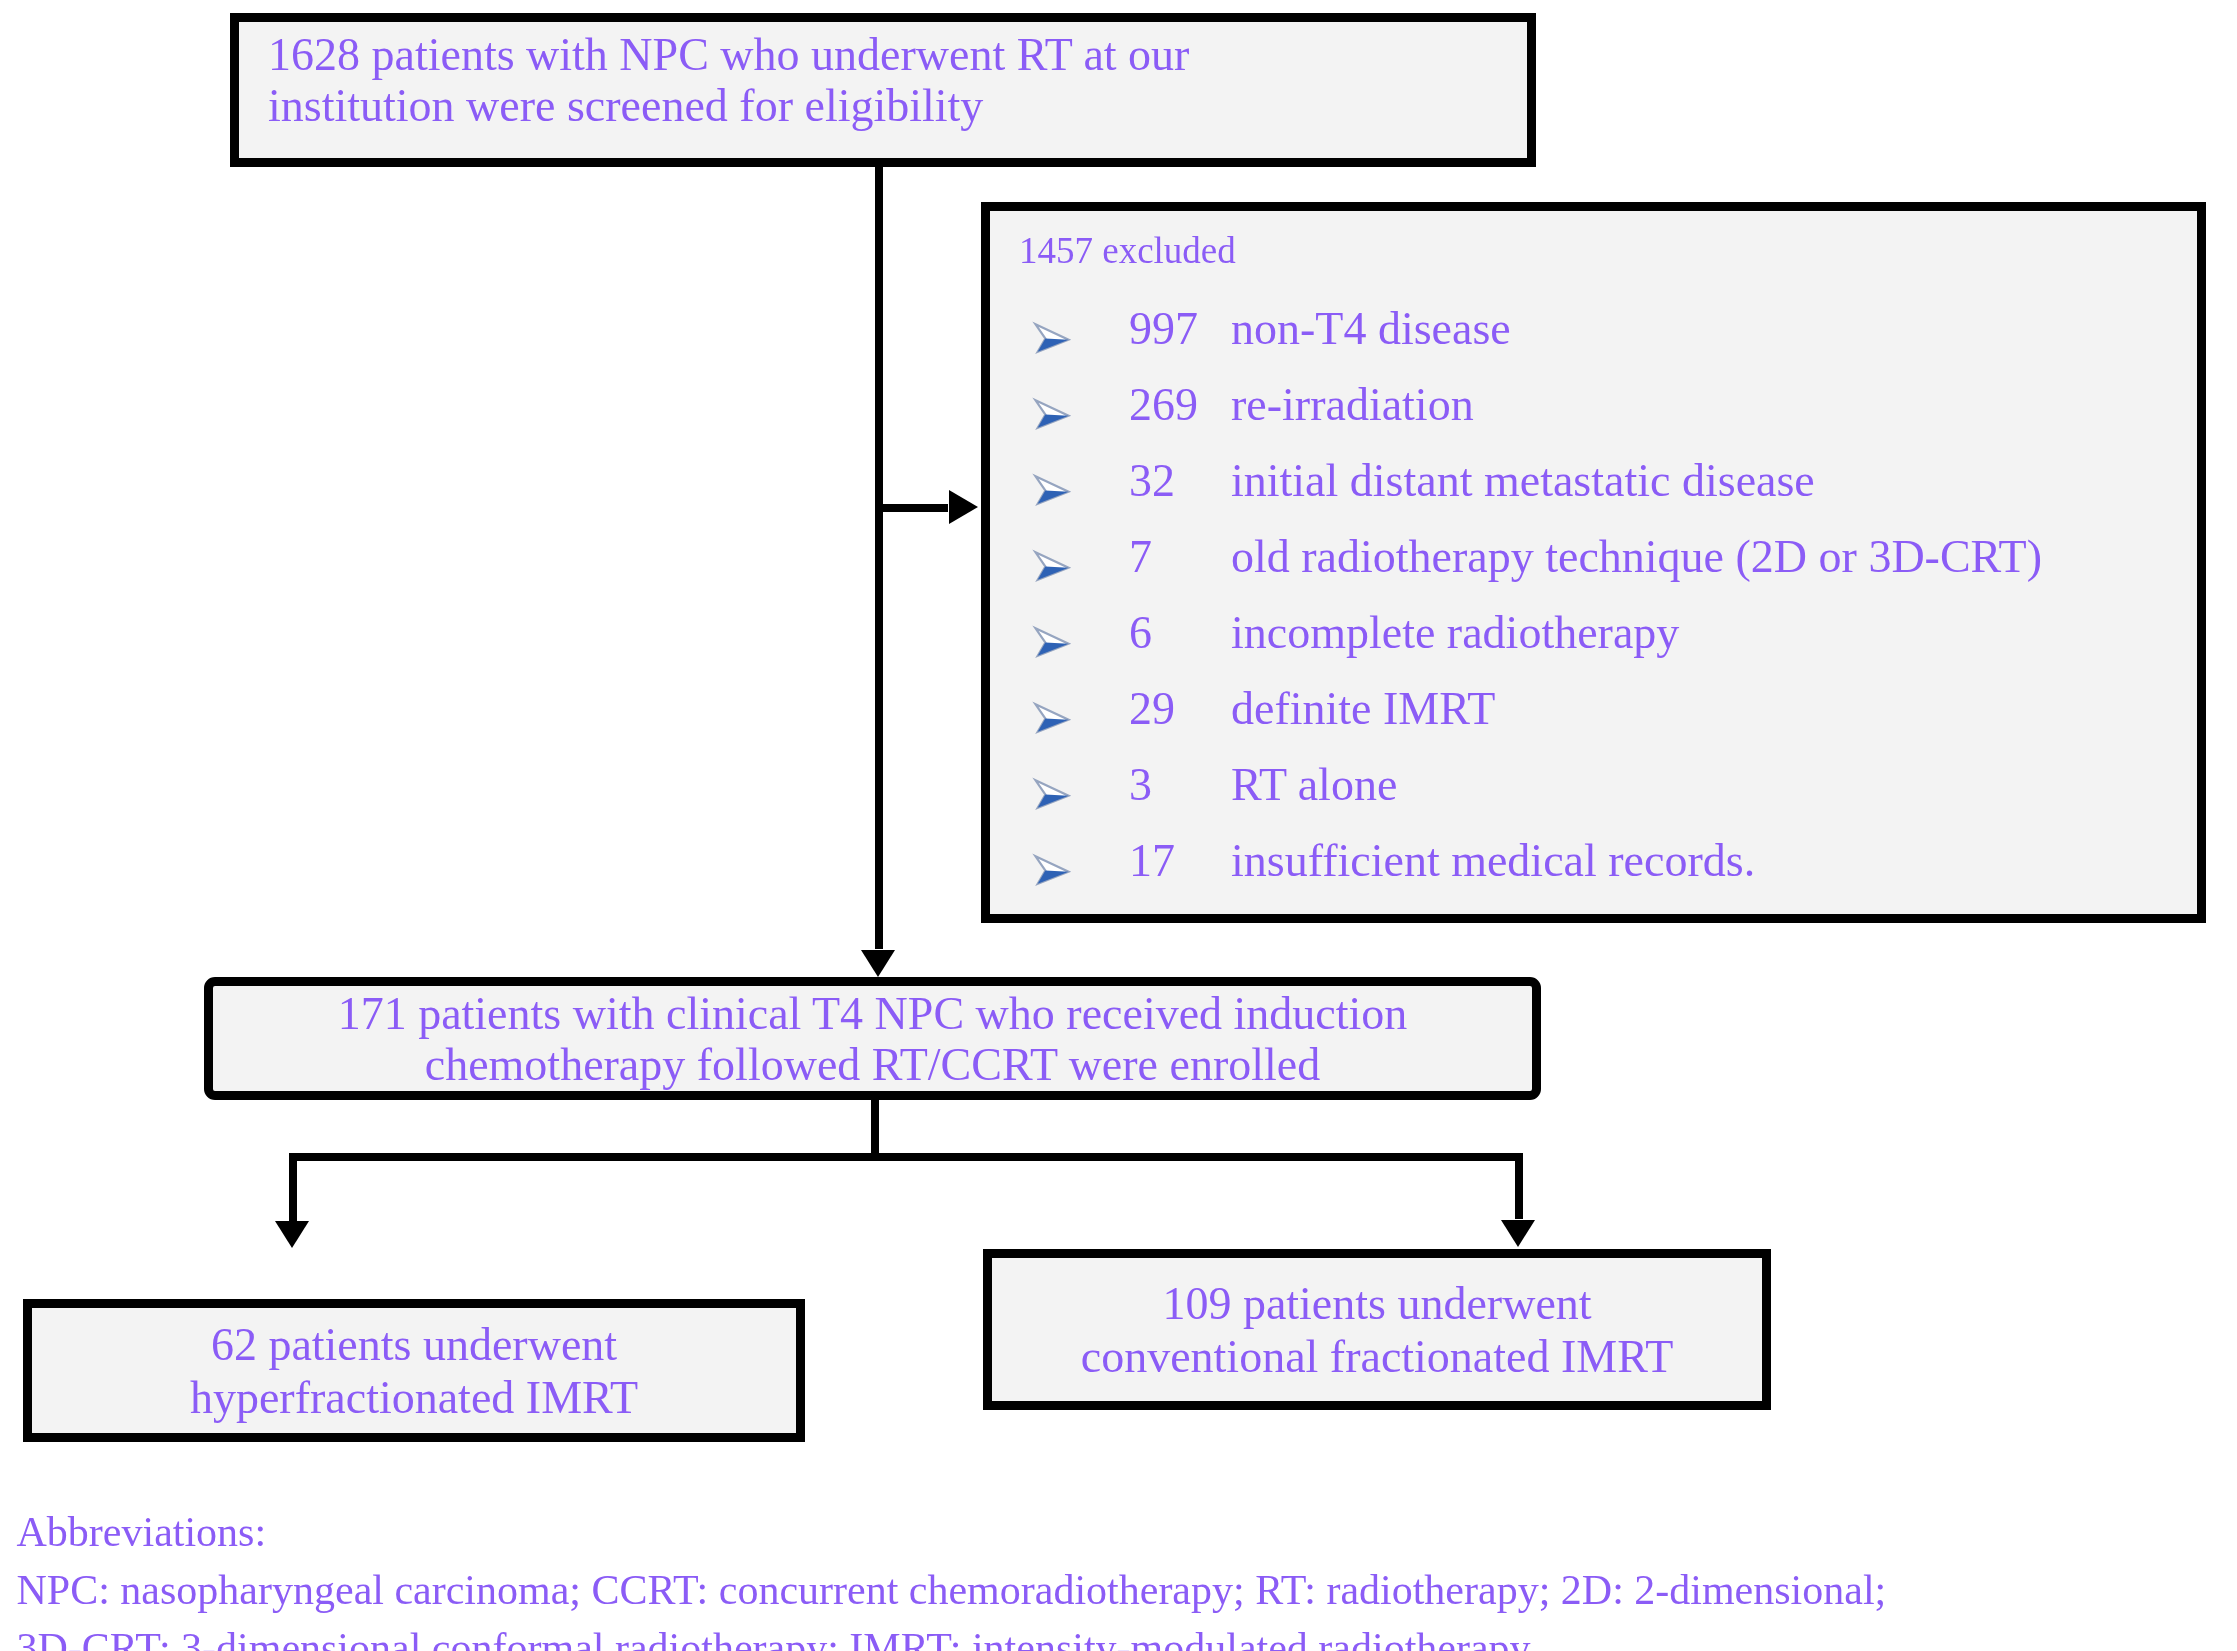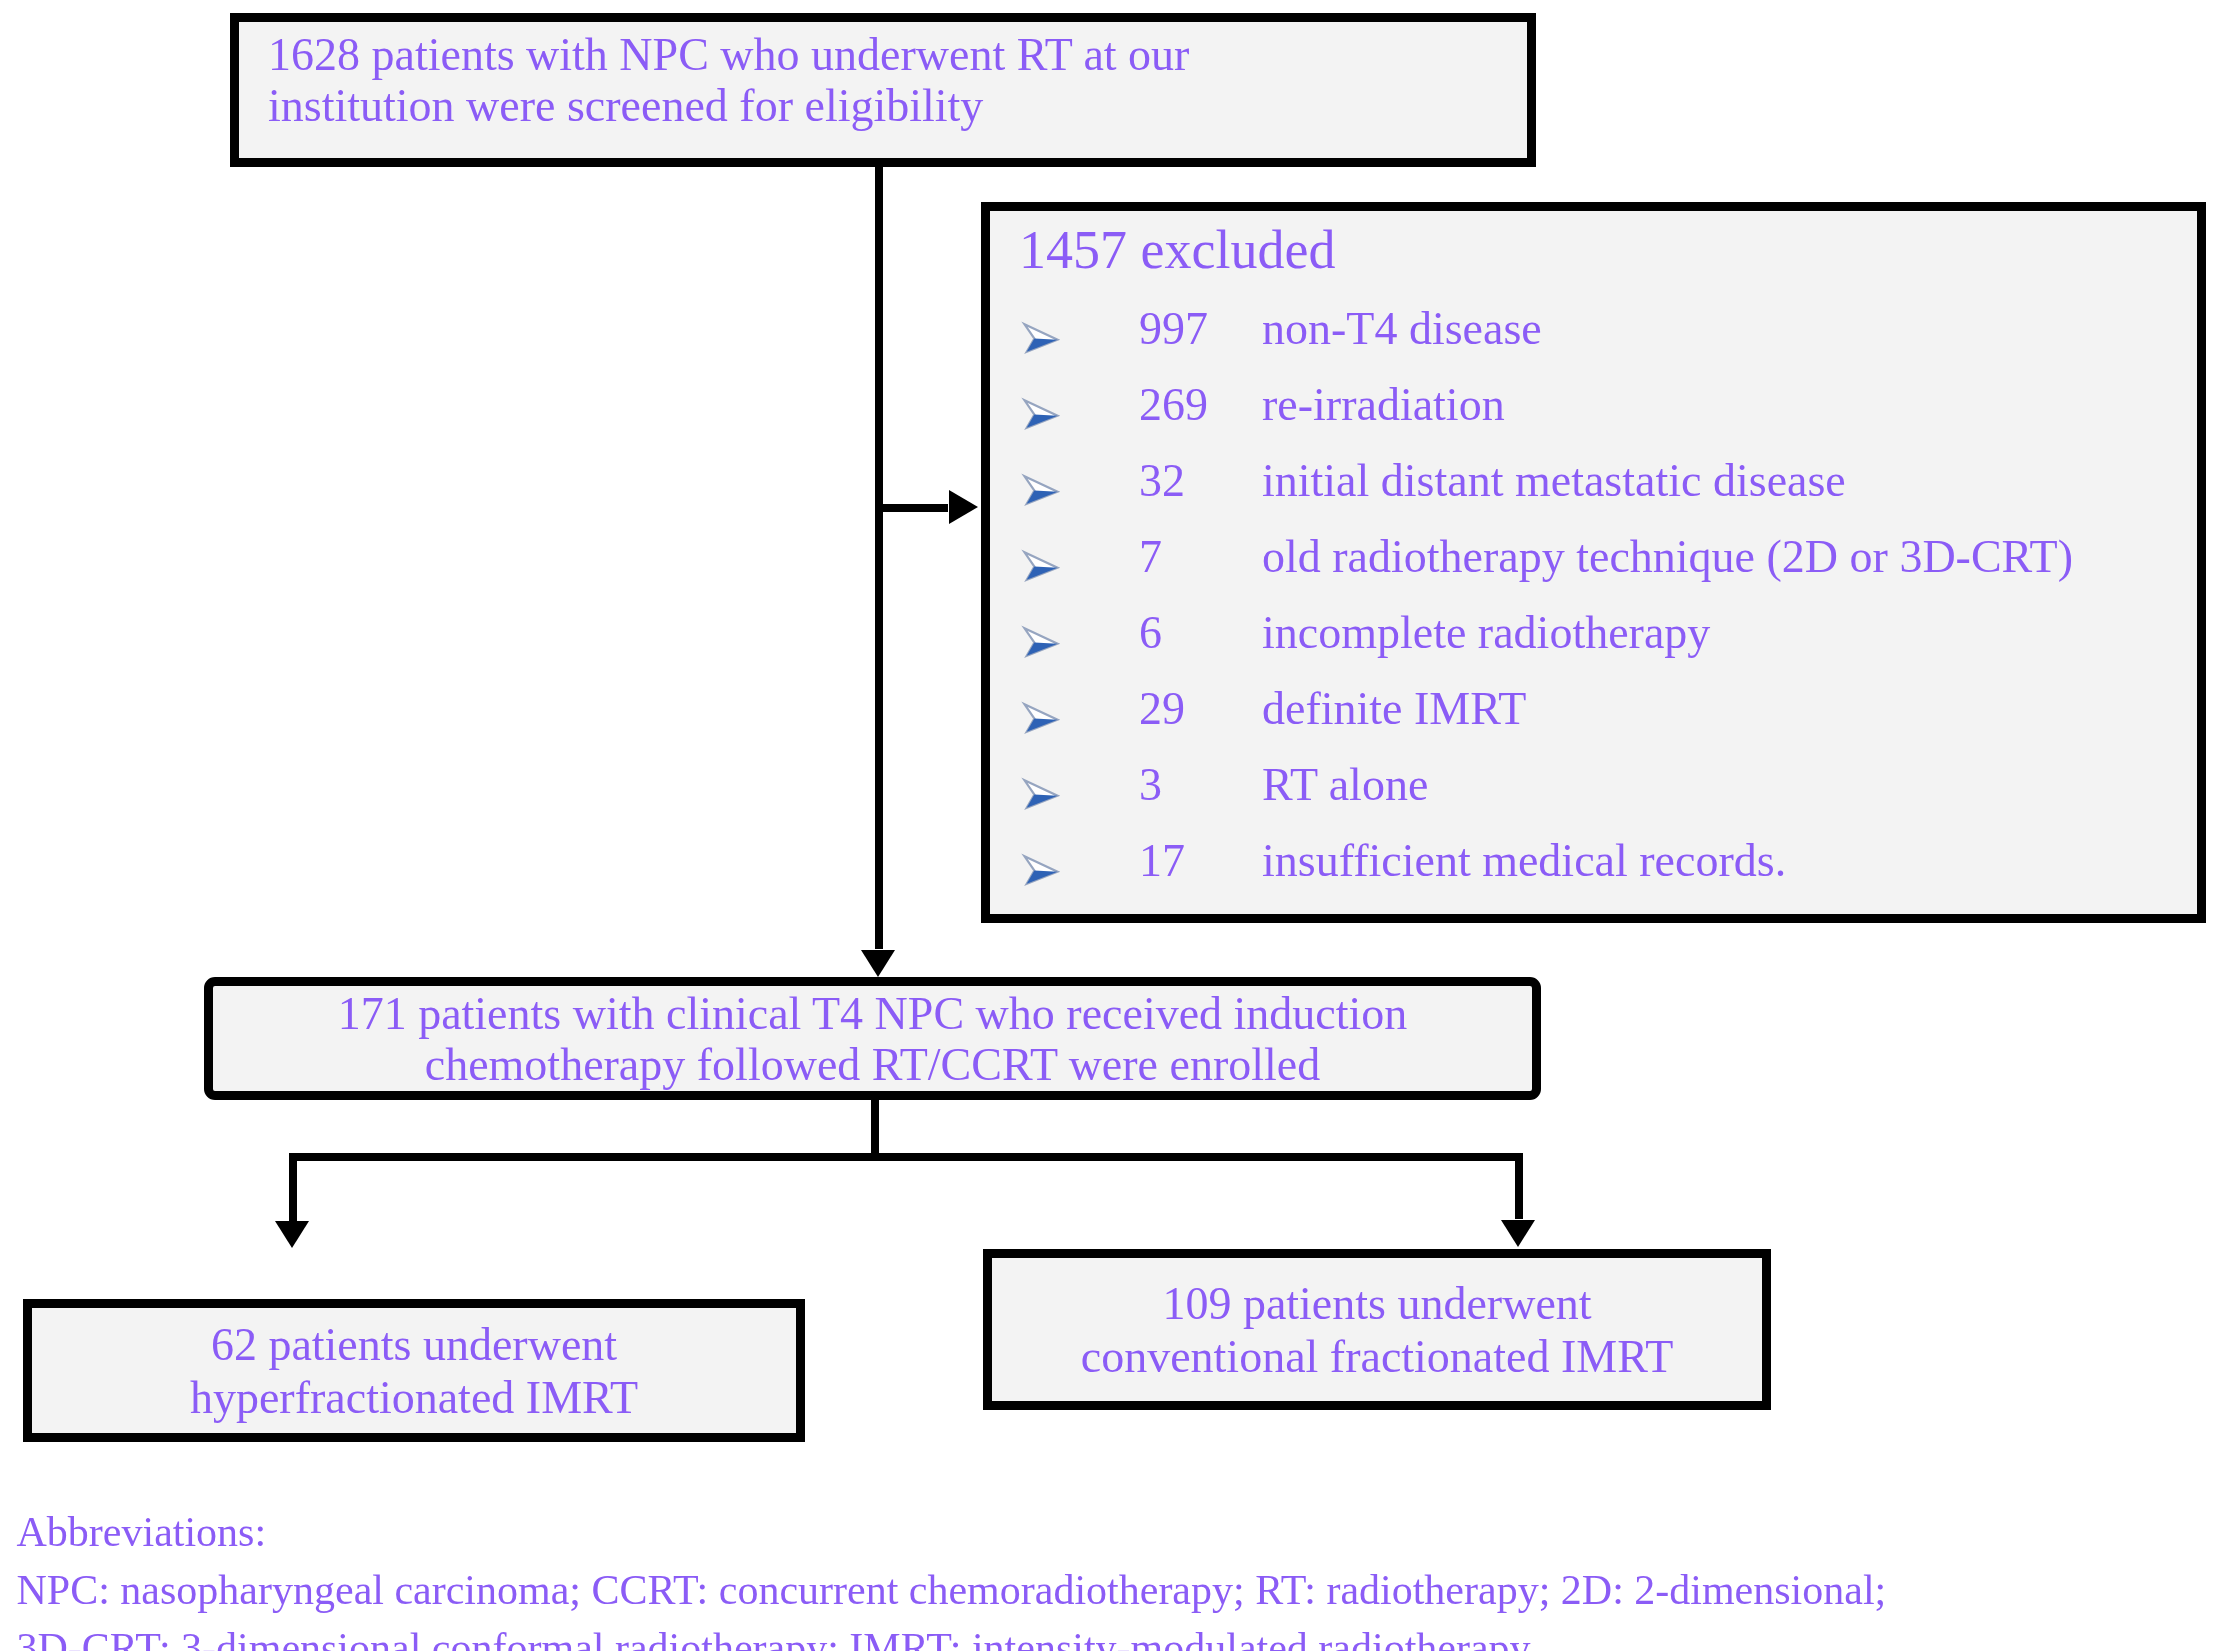--- a/index.html
+++ b/index.html
@@ -21,26 +21,26 @@
   .boxtext { font-size: 46px; line-height: 51px; white-space: nowrap; }
   .centered {
     display: flex; flex-direction: column;
     justify-content: center; align-items: center; text-align: center;
   }
   
   .screening { left: 230px; top: 13px; width: 1306px; height: 154px; }
   .screening .boxtext { padding: 7.3px 0 0 29px; }
   
   .excluded { left: 981px; top: 202px; width: 1225px; height: 721px; }
-  .ex-title { font-size: 54px; line-height: 57px; padding: 11px 0 0 29px; }
+  .ex-title { font-size: 37px; line-height: 57px; padding: 11px 0 0 29px; }
   .ex-list { margin-top: 11px; }
   .ex-item {
     display: flex; align-items: center;
-    height: 76px; padding-left: 31px;
-    font-size: 46px; white-space: nowrap; gap: 21px;
+    height: 76px; padding-left: 42px;
+    font-size: 46px; white-space: nowrap;
   }
   .bullet { width: 40px; height: 33px; margin-right: 57px; flex: 0 0 40px; }
   .num { display: inline-block; width: 102px; }
   
   .enrolled { left: 204px; top: 977px; width: 1337px; height: 123px; border-radius: 11px; }
   .enrolled .boxtext { line-height: 51px; }
   
   .hyper { left: 23px; top: 1251px; width: 782px; height: 143px; margin-top: 48px; }
   .conventional { left: 983px; top: 1249px; width: 788px; height: 161px; }
   .hyper .boxtext, .conventional .boxtext { line-height: 53px; }

